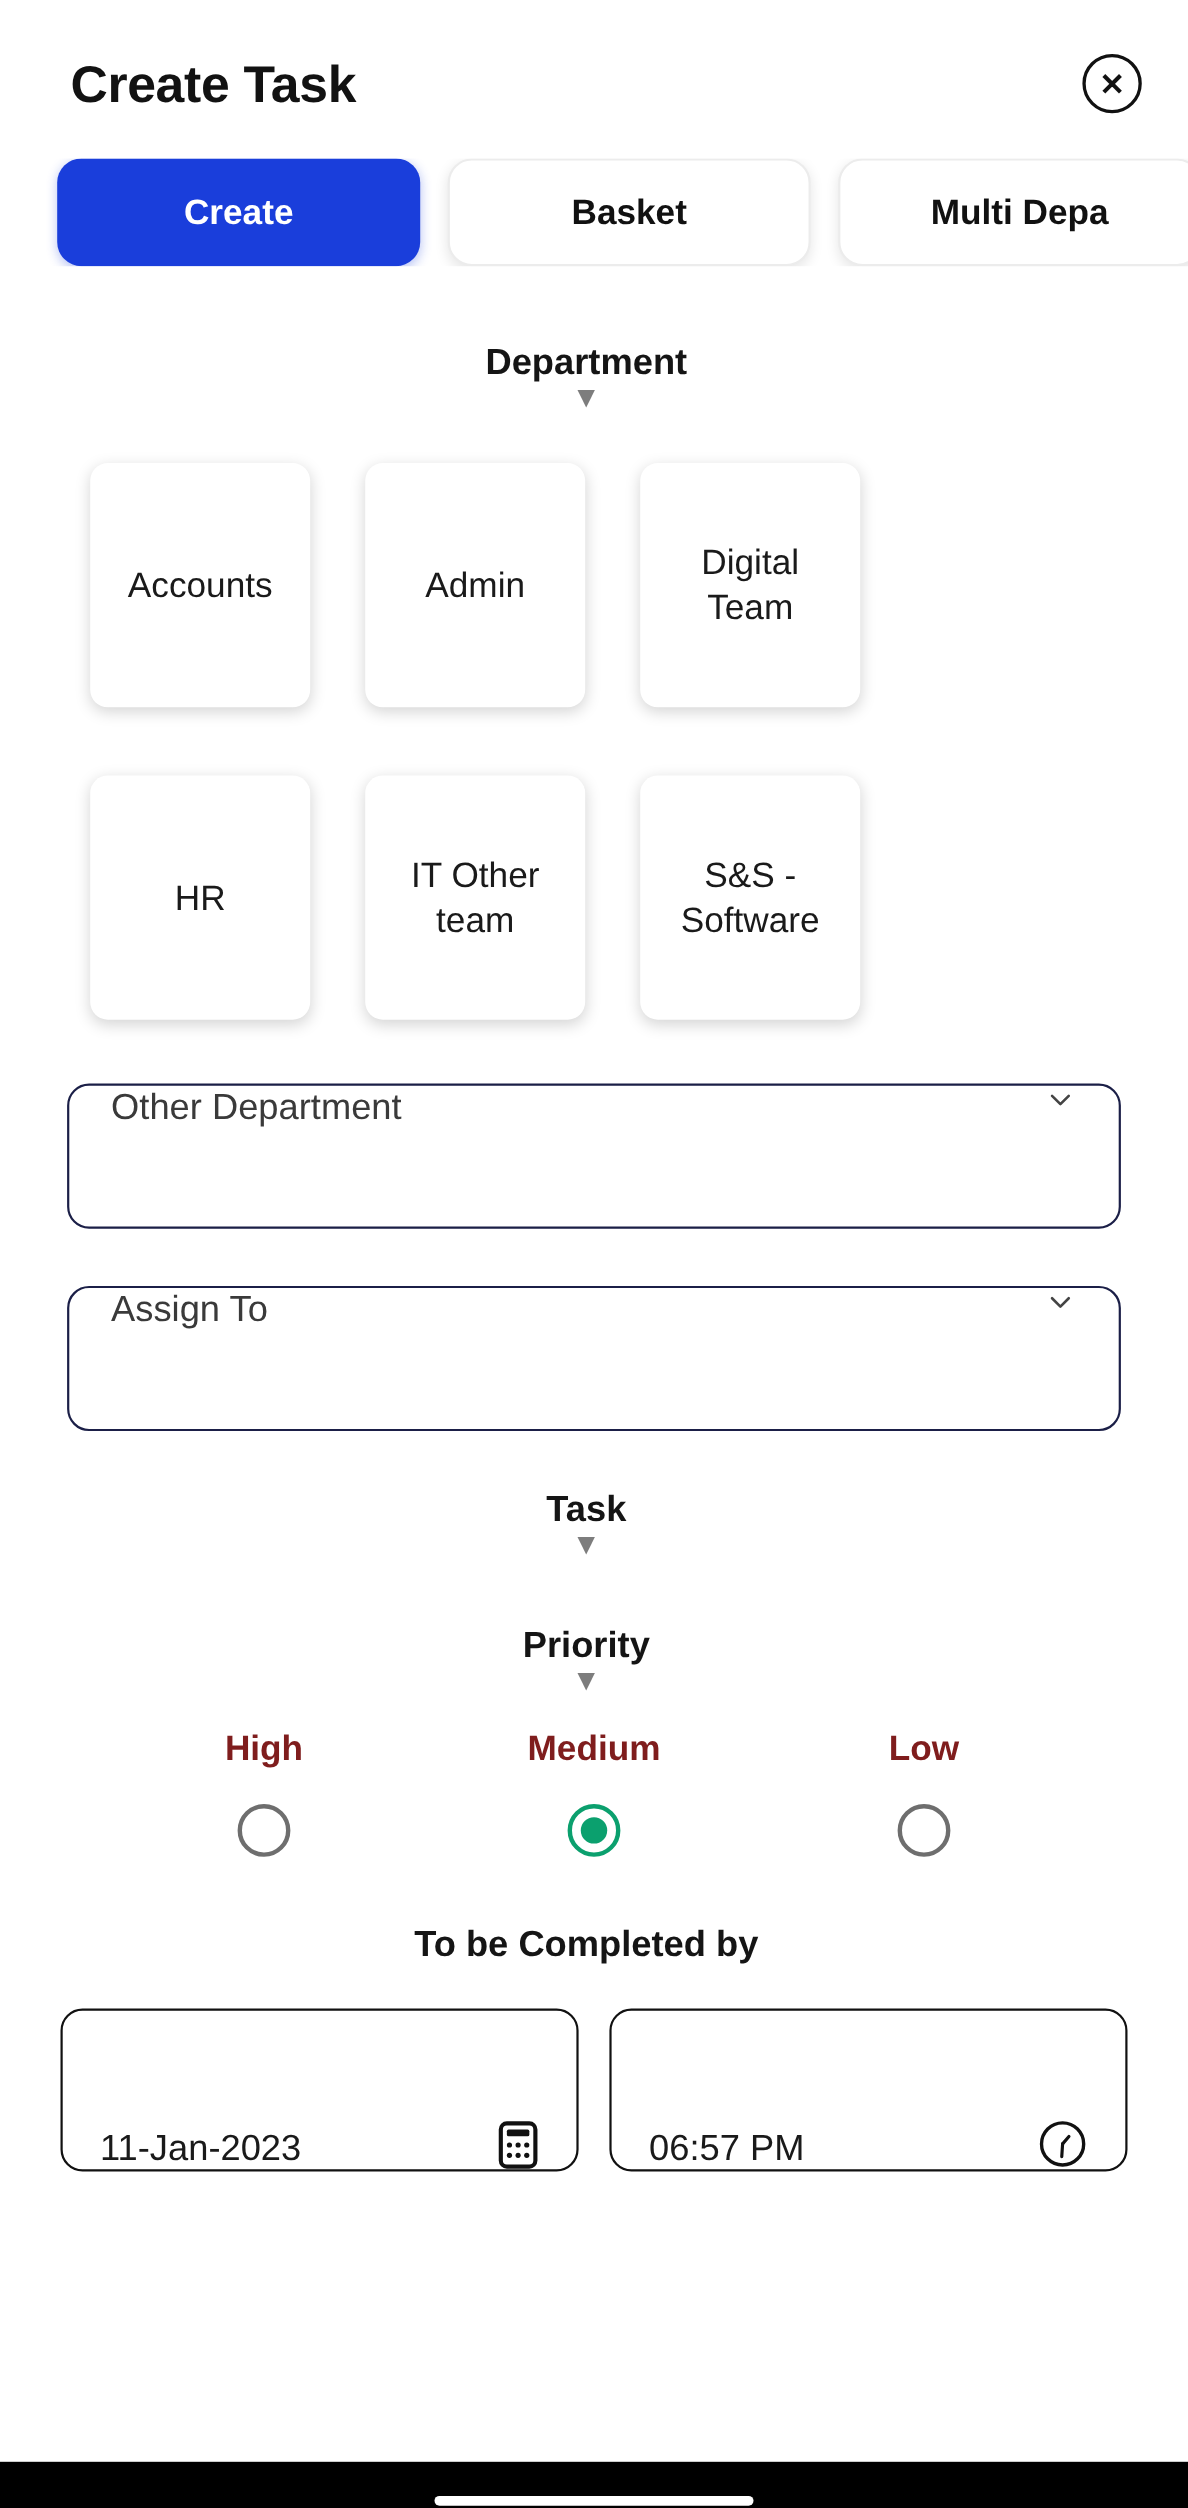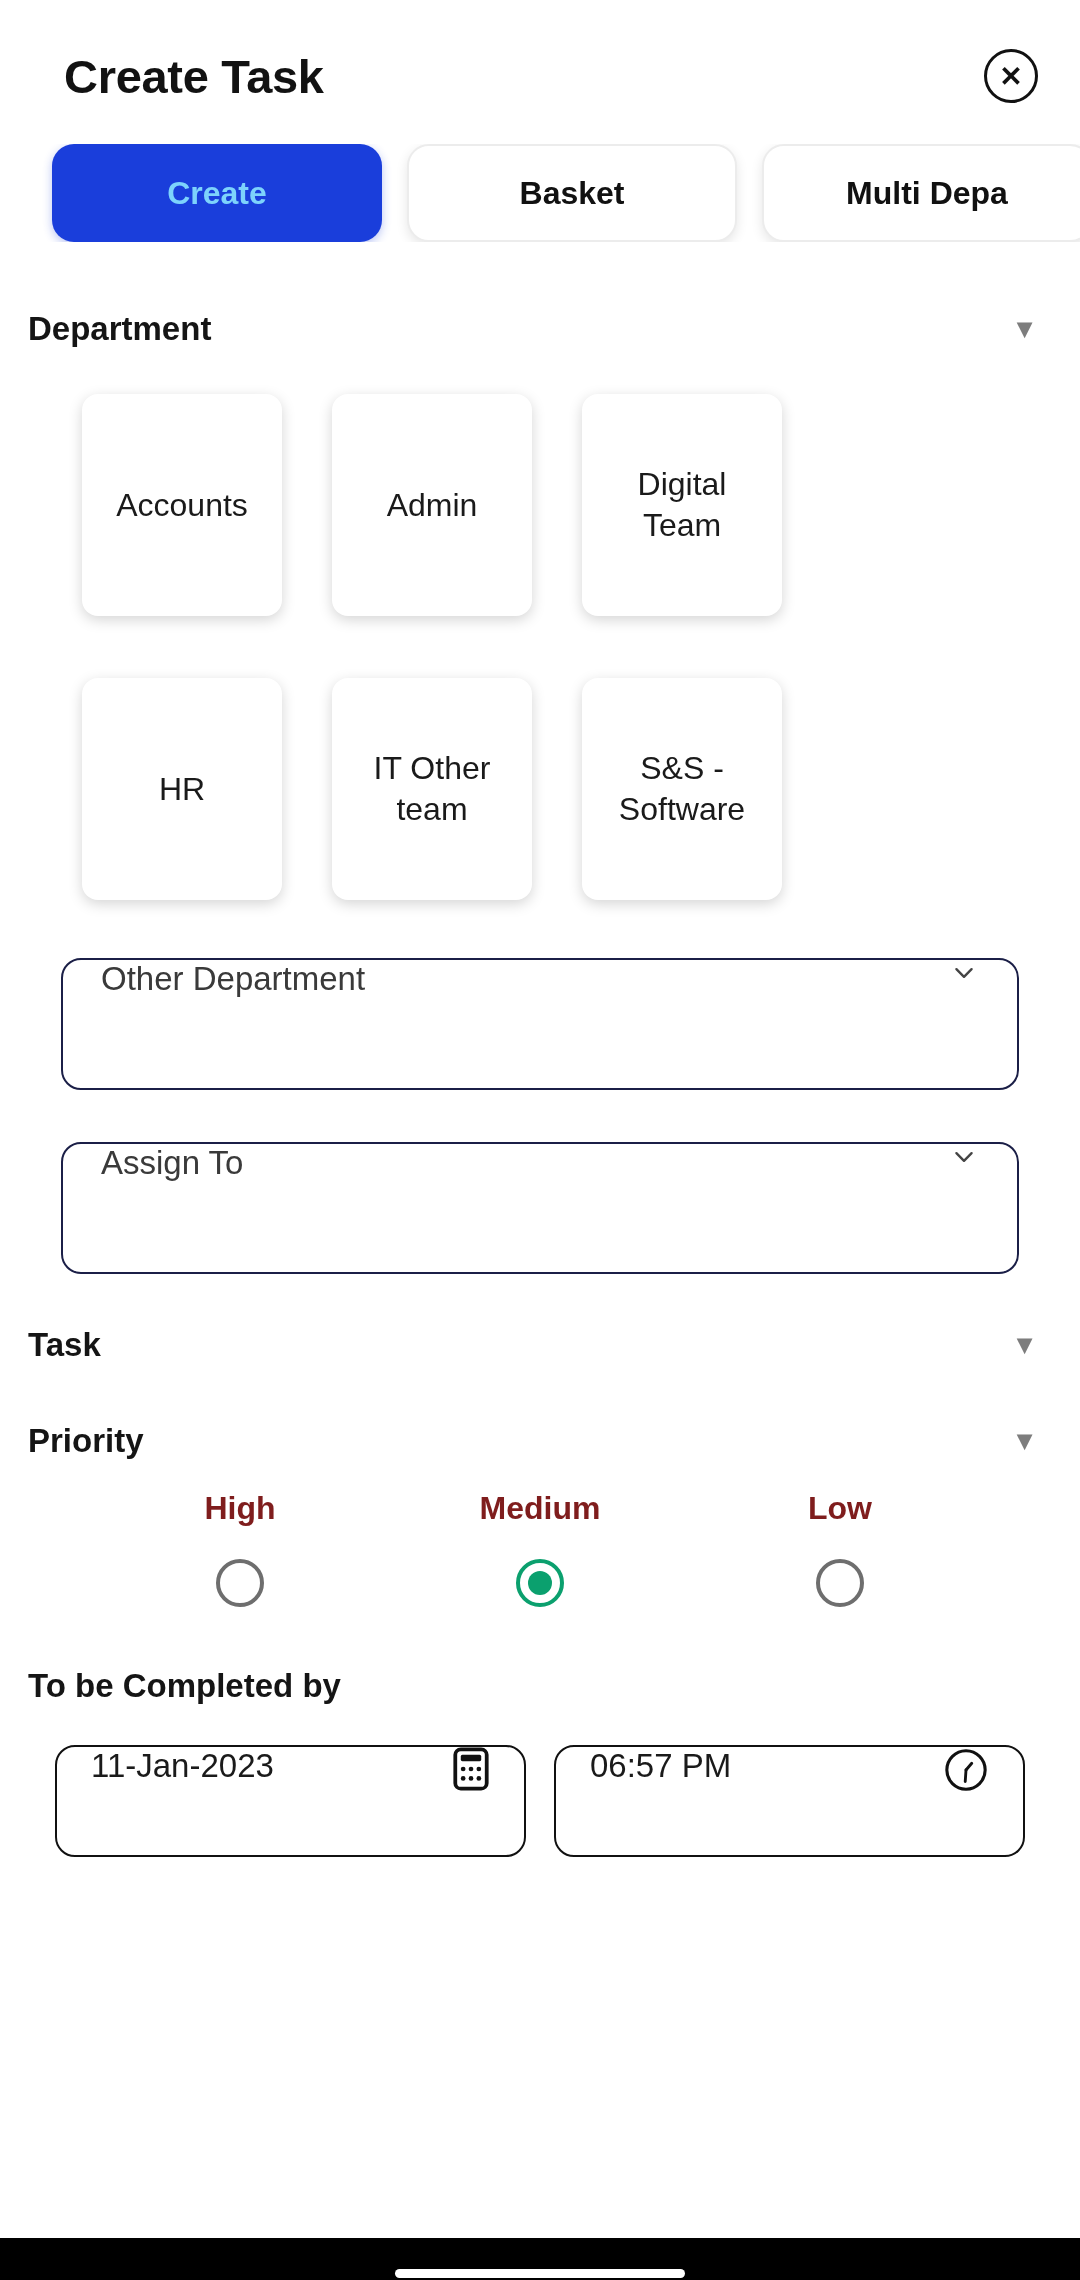--- a/index.html
+++ b/index.html
@@ -40,32 +40,33 @@
   
   .tabs {
     display:flex; gap:25px; padding:0 0 0 52px;
     margin-top:20px; overflow:hidden;
   }
   .tab {
     min-width:330px; height:98px; border-radius:22px;
     display:flex; align-items:center; justify-content:center;
     font-size:32px; font-weight:bold; cursor:pointer; flex:0 0 auto;
   }
-  .tab.active { background:#1A3EDB; color:#7dd3fc; box-shadow:0 3px 10px rgba(26,62,219,.3); }
+  .tab.active { background:#1A3EDB; color:#ffffff; box-shadow:0 3px 10px rgba(26,62,219,.3); }
   .tab.inactive {
     background:#fff; color:#111;
     border:2px solid #ececec;
     box-shadow:0 4px 12px rgba(0,0,0,.10);
   }
   .tab.clipped { min-width:330px; }
 
   
   .section-head {
     display:flex; align-items:center; justify-content:space-between;
     padding:0 42px 0 28px;
+    flex-direction:column;
   }
   .section-title { font-size:33px; font-weight:bold; color:#151515; }
   .caret { color:#7d7d7d; font-size:27px; line-height:1; cursor:pointer; }
 
   
   .dept-grid {
     display:grid; grid-template-columns:repeat(3, 230px);
     justify-content:start; padding-left:82px;
     row-gap:62px; column-gap:20px; margin-top:46px;
   }
@@ -104,22 +105,22 @@
     display:flex; align-items:center; justify-content:center;
   }
   .radio.sel { border-color:#0BA06E; }
   .radio.sel:after {
     content:""; width:24px; height:24px; border-radius:50%; background:#0BA06E;
   }
 
   
   .dt-row { display:flex; gap:28px; padding:0 55px; margin-top:40px; }
   .dt-field {
-    flex:1; height:112px; border:2.5px solid #111; border-radius:20px;
-    display:flex; align-items:flex-start; justify-content:space-between;
+    flex:1; height:148px; border:2.5px solid #111; border-radius:20px;
+    display:flex; align-items:flex-end; justify-content:space-between;
     padding:0 34px 0 34px; background:#fff; cursor:pointer;
   }
   .dt-value { font-size:33px; color:#1a1a1a; }
   .cal-icon { width:38px; height:44px; }
   .clock-icon { width:46px; height:46px; }
 
   
   .navbar {
     position:absolute; left:0; bottom:0; width:1080px; height:70px;
     background:#000; display:flex; align-items:center; justify-content:center;

